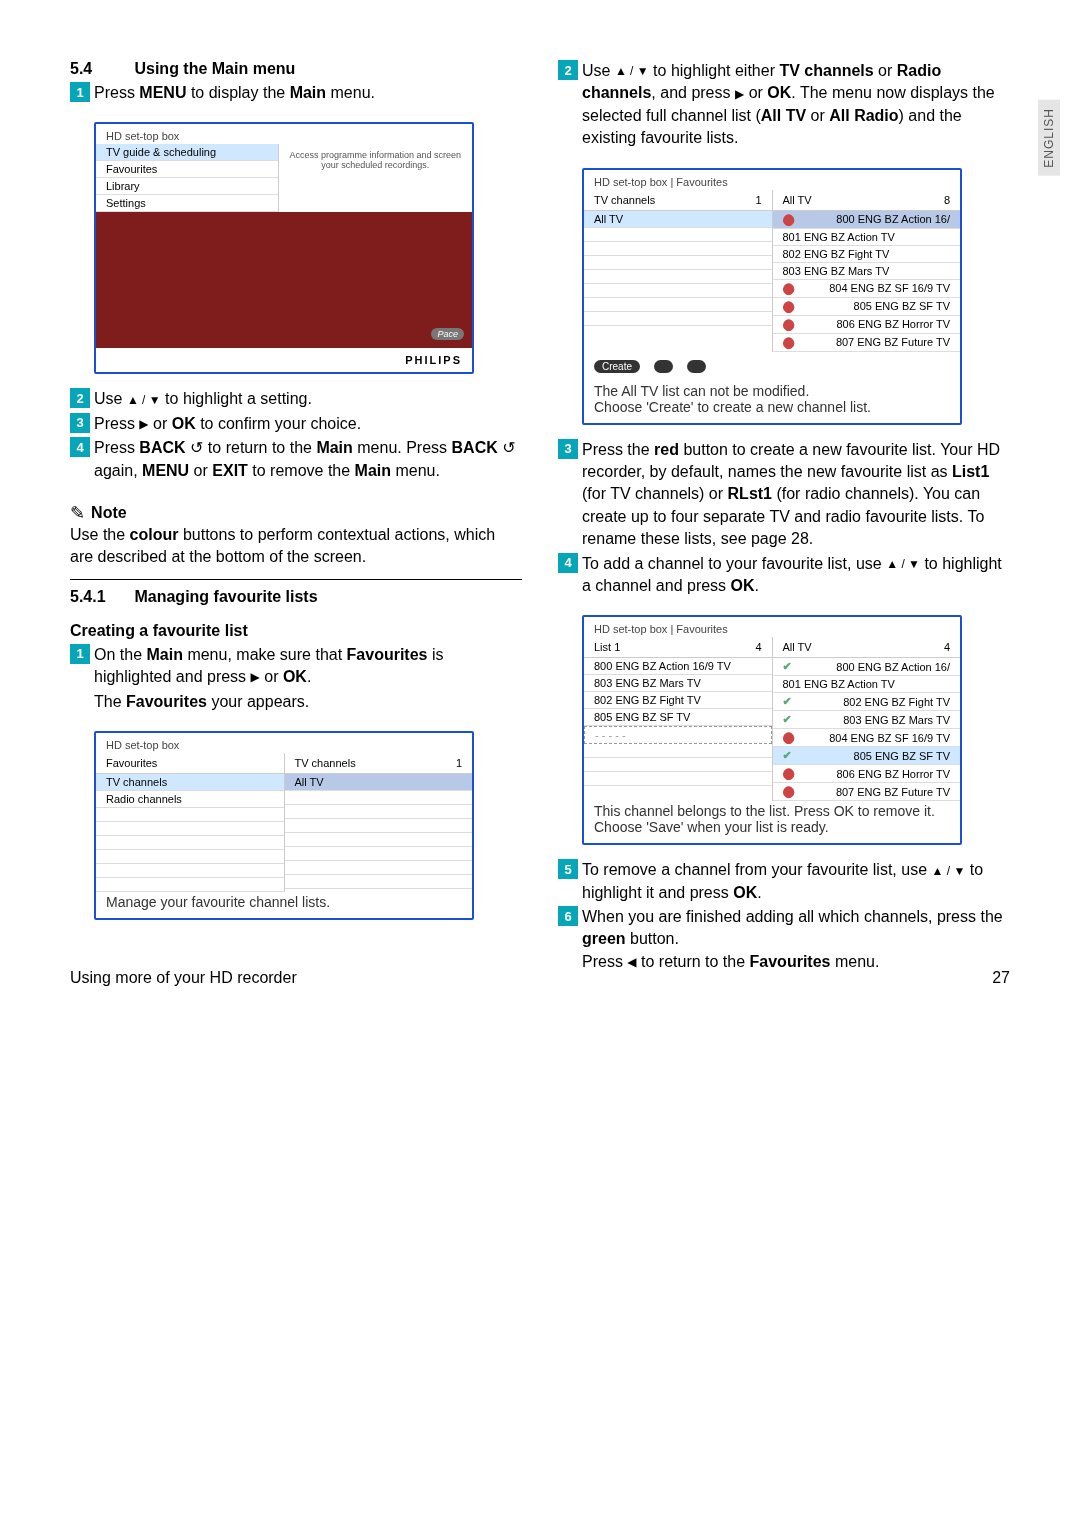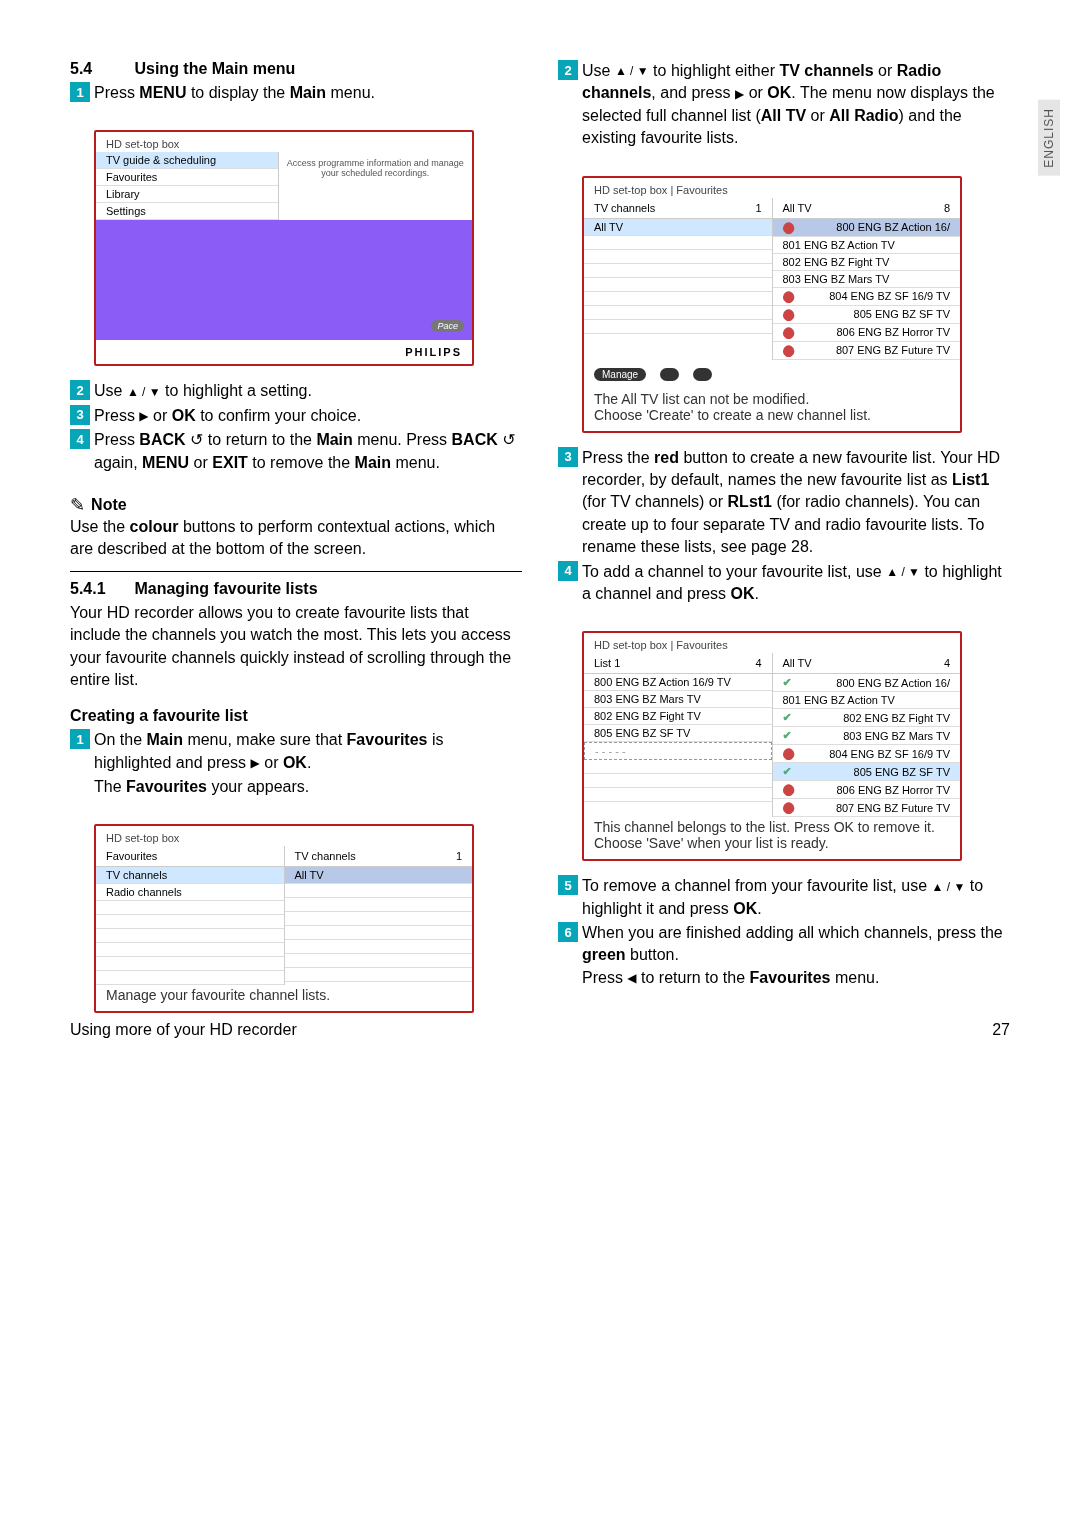--- a/index.html
+++ b/index.html
@@ -11,33 +11,33 @@
   .sec-num { display: inline-block; width: 60px; font-weight: bold; }
   .sec-title { font-weight: bold; }
   .num-badge { display: inline-flex; align-items: center; justify-content: center; width: 20px; height: 20px; background: #06a6b8; color: #fff; font-weight: bold; font-size: 13px; margin-right: 4px; vertical-align: top; flex-shrink: 0; }
   .step-row { display: flex; align-items: flex-start; margin-bottom: 2px; }
   .step-text { flex: 1; line-height: 1.4; }
   .note-line { display: flex; align-items: center; gap: 6px; margin-top: 20px; }
   .note-line .note-icon { font-size: 18px; }
   hr { border: none; border-top: 1px solid #000; margin: 10px 0 8px; }
   .footer { display: flex; justify-content: space-between; font-size: 16px; position: absolute; bottom: 48px; left: 70px; right: 70px; }
 
-  .screenshot { border: 2px solid #b91c1c; border-radius: 2px; margin: 26px 0 14px 24px; background: #fff; position: relative; padding: 0; font-size: 11px; }
+  .screenshot { border: 2px solid #1d4ed8; border-radius: 2px; margin: 18px 0 14px 24px; background: #fff; position: relative; padding: 0; font-size: 11px; }
   .ss-header { padding: 6px 10px 2px; color: #444; }
   .ss-columns { display: flex; }
   .ss-col { flex: 1; }
   .ss-col-header { padding: 4px 10px; border-bottom: 1px solid #ccc; font-weight: normal; display: flex; justify-content: space-between; }
   .ss-row { padding: 2px 10px; border-bottom: 1px solid #ddd; min-height: 14px; display: flex; align-items: center; justify-content: space-between; }
   .ss-row-sel { background: #d0e8ff; }
   .ss-row-hili { background: #b8c9e8; }
   .ss-footer { padding: 8px 10px; display: flex; gap: 14px; align-items: center; }
   .pill { background: #333; color: #fff; border-radius: 10px; padding: 1px 8px; font-size: 10px; }
   .ss-note { padding: 2px 10px 8px; font-size: 14px; color: #333; }
   .philips { text-align: right; padding: 6px 10px; font-weight: bold; letter-spacing: 2px; border-radius: 10px; }
-  .dark-area { background: #8b5cf6; color: #ddd; height: 120px; display:flex; align-items:center; justify-content:center; font-size:10px; position:relative; text-align:center; padding:0 10px; }
+  .dark-area { background: #7f1d1d; color: #ddd; height: 136px; display:flex; align-items:center; justify-content:center; font-size:10px; position:relative; text-align:center; padding:0 10px; }
   .pace-badge { position:absolute; bottom:8px; right:8px; background:#777; color:#fff; font-size:9px; border-radius:10px; padding:1px 6px; font-style:italic; }
 
   .check { color:#5a7; font-weight:bold; margin-right:3px; font-size:11px; }
   .redchk { color:#c44; font-weight:bold; margin-right:3px; font-size:11px; }
   .dashed { border:1px dashed #999; color:#999; }
 
   .icon-tri { display:inline-block; font-size:12px; vertical-align:middle; }
   .para { line-height:1.4; } .mt16{margin-top:16px;} .mt4{margin-top:4px;}
 </style>
 </head>
@@ -62,21 +62,21 @@
 
     <div class="screenshot" style="margin-left:24px; width:380px;">
       <div class="ss-header">HD set-top box</div>
       <div style="display:flex;">
         <div style="flex:1; border-right:1px solid #ccc;">
           <div class="ss-row ss-row-sel">TV guide &amp; scheduling</div>
           <div class="ss-row">Favourites</div>
           <div class="ss-row">Library</div>
           <div class="ss-row">Settings</div>
         </div>
-        <div style="flex:1; padding:6px; font-size:9px; color:#555; text-align:center;">Access programme information and manage your scheduled recordings.</div>
+        <div style="flex:1; padding:6px; font-size:9px; color:#555; text-align:center;">Access programme information and screen your scheduled recordings.</div>
       </div>
       <div class="dark-area">
         <span class="pace-badge">Pace</span>
       </div>
       <div class="philips">PHILIPS</div>
     </div>
 
     <div class="step-row">
         <span class="num-badge">2</span>
       <span class="step-text"><span>Use </span><span class="icon-tri">▲ / ▼</span><span> to highlight a setting.</span></span>
@@ -100,21 +100,20 @@
     </div>
     <div class="para">
       <span>Use the </span><span class="bold">colour</span><span> buttons to perform contextual actions, which are described at the bottom of the screen.</span>
     </div>
 
     <hr>
     <div>
       <span class="sec-num">5.4.1</span>
       <span class="sec-title">Managing favourite lists</span>
     </div>
-    <div class="para mt4">Your HD recorder allows you to create favourite lists that include the channels you watch the most. This lets you access your favourite channels quickly instead of scrolling through the entire list.</div>
 
     <div class="bold mt16">Creating a favourite list</div>
     <div class="step-row mt4">
         <span class="num-badge">1</span>
       <span class="step-text">
         <span>On the </span><span class="bold">Main</span><span> menu, make sure that </span><span class="bold">Favourites</span><span> is highlighted and press </span><span class="icon-tri">▶</span><span> or </span><span class="bold">OK</span><span>.</span>
       </span>
       </div>
     <div class="para" style="padding-left:24px;">
       <span>The </span><span class="bold">Favourites</span><span> your appears.</span>
@@ -205,21 +204,21 @@
               <span class="redchk">⬤</span>
               <span>806 ENG BZ Horror TV</span>
             </div>
           <div class="ss-row">
               <span class="redchk">⬤</span>
               <span>807 ENG BZ Future TV</span>
             </div>
         </div>
       </div>
       <div class="ss-footer">
-        <span class="pill">Manage</span>
+        <span class="pill">Create</span>
         <span class="pill">&nbsp;</span>
         <span class="pill">&nbsp;</span>
       </div>
       <div class="ss-note"><span>The All TV list can not be modified.</span><br><span>Choose 'Create' to create a new channel list.</span></div>
     </div>
 
     <div class="step-row">
         <span class="num-badge">3</span>
       <span class="step-text para">
         <span>Press the </span><span class="bold">red</span><span> button to create a new favourite list. Your HD recorder, by default, names the new favourite list as </span><span class="bold">List1</span><span> (for TV channels) or </span><span class="bold">RLst1</span><span> (for radio channels). You can create up to four separate TV and radio favourite lists. To rename these lists, see page 28.</span>

